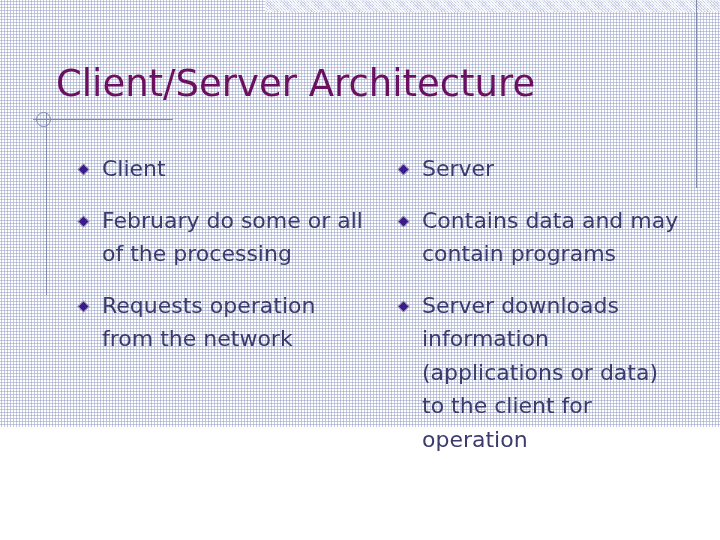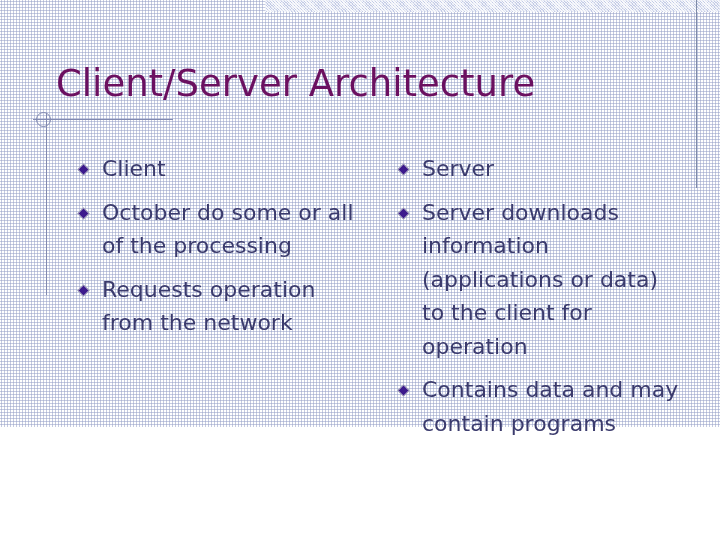--- a/index.html
+++ b/index.html
@@ -122,21 +122,21 @@
     position: absolute;
     top: 152px;
   }
   #left-column  { left: 76px;  width: 290px; }
   #right-column { left: 396px; width: 290px; }
 
   .bullet-item {
     position: relative;
     display: block;
     padding-left: 26px;
-    margin: 0 0 10px 0;
+    margin: 0 0 18px 0;
     color: #3b3b6d;
     font-size: 22px;
     line-height: 33.5px;
   }
 
   .bullet-marker {
     position: absolute;
     left: 1px;
     top: 11px;
     width: 13px;
@@ -183,21 +183,21 @@
         <span class="outer"></span>
           <span class="inner"></span>
       </span>
       <span class="bullet-text">Client</span>
     </div>
     <div class="bullet-item">
       <span class="bullet-marker">
         <span class="outer"></span>
           <span class="inner"></span>
       </span>
-      <span class="bullet-text">October do some or all of the processing</span>
+      <span class="bullet-text">February do some or all of the processing</span>
     </div>
     <div class="bullet-item">
       <span class="bullet-marker">
         <span class="outer"></span>
           <span class="inner"></span>
       </span>
       <span class="bullet-text">Requests operation from the network</span>
     </div>
   </div>
 
@@ -207,24 +207,24 @@
         <span class="outer"></span>
           <span class="inner"></span>
       </span>
       <span class="bullet-text">Server</span>
     </div>
     <div class="bullet-item">
       <span class="bullet-marker">
         <span class="outer"></span>
           <span class="inner"></span>
       </span>
+      <span class="bullet-text">Contains data and may contain programs</span>
+    </div>
+    <div class="bullet-item">
+      <span class="bullet-marker">
+        <span class="outer"></span>
+          <span class="inner"></span>
+      </span>
       <span class="bullet-text">Server downloads information (applications or data) to the client for operation</span>
     </div>
-    <div class="bullet-item">
-      <span class="bullet-marker">
-        <span class="outer"></span>
-          <span class="inner"></span>
-      </span>
-      <span class="bullet-text">Contains data and may contain programs</span>
-    </div>
   </div>
 
 </div>
 
 </body></html>

